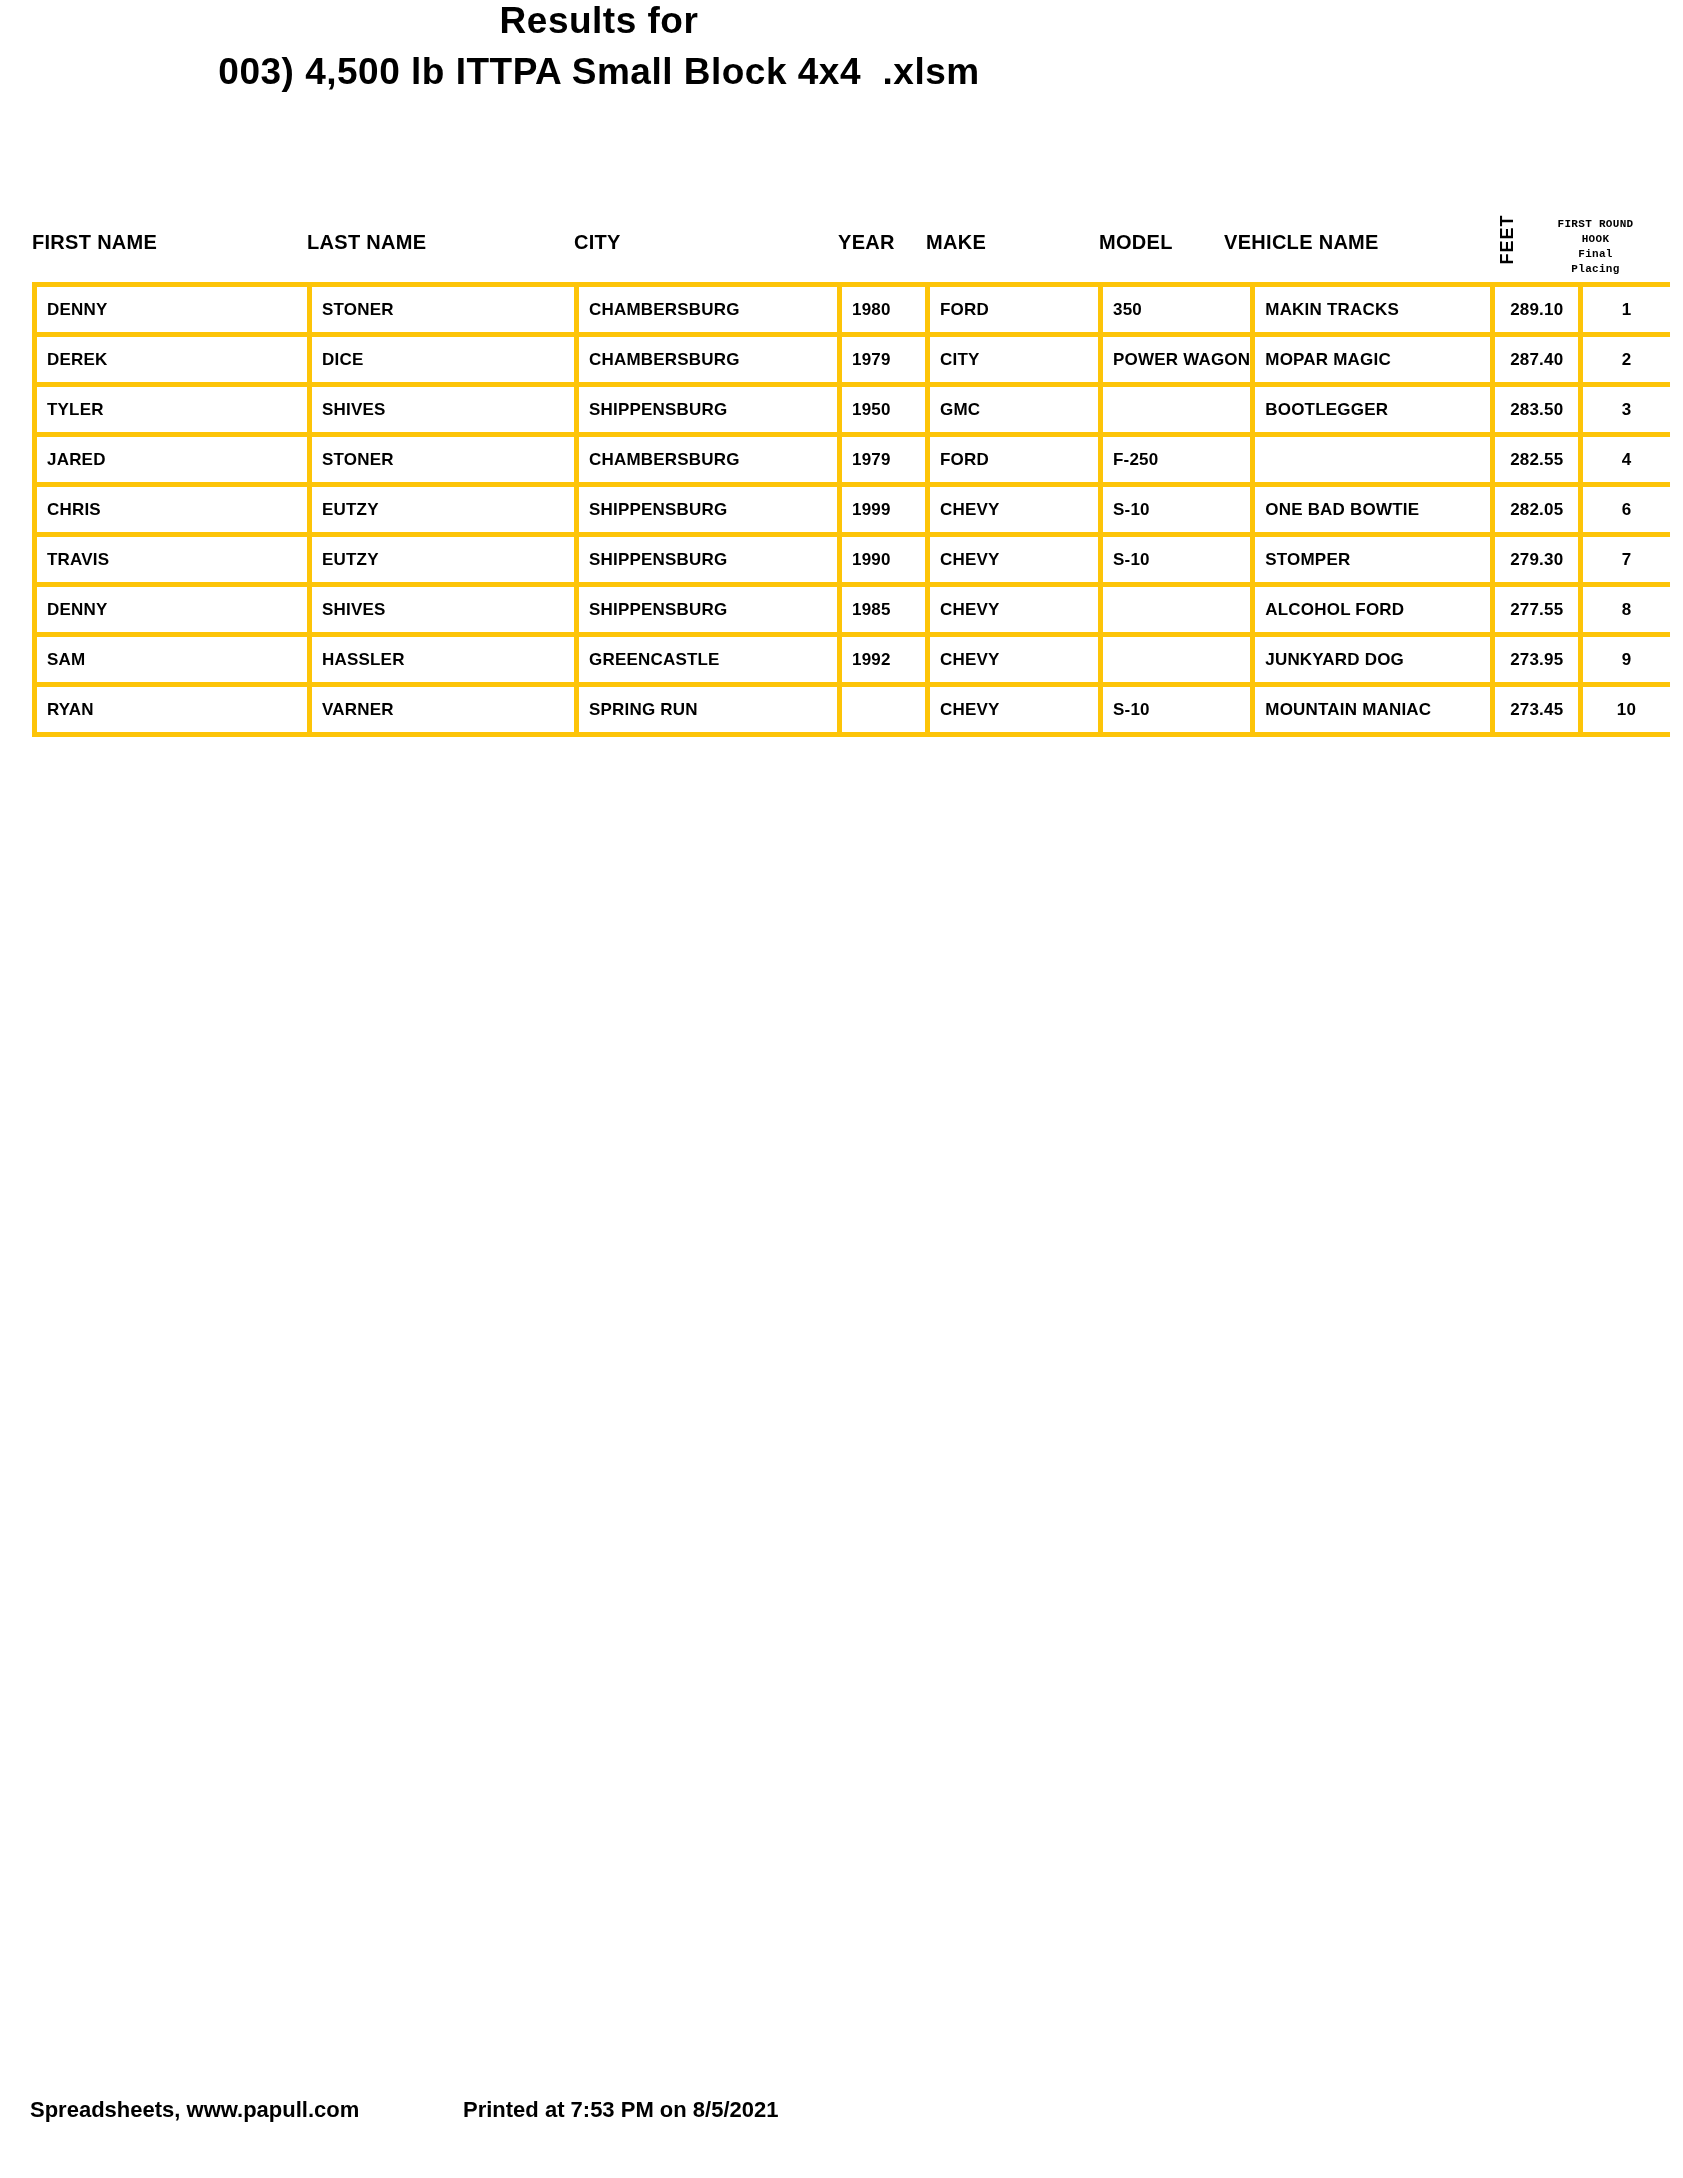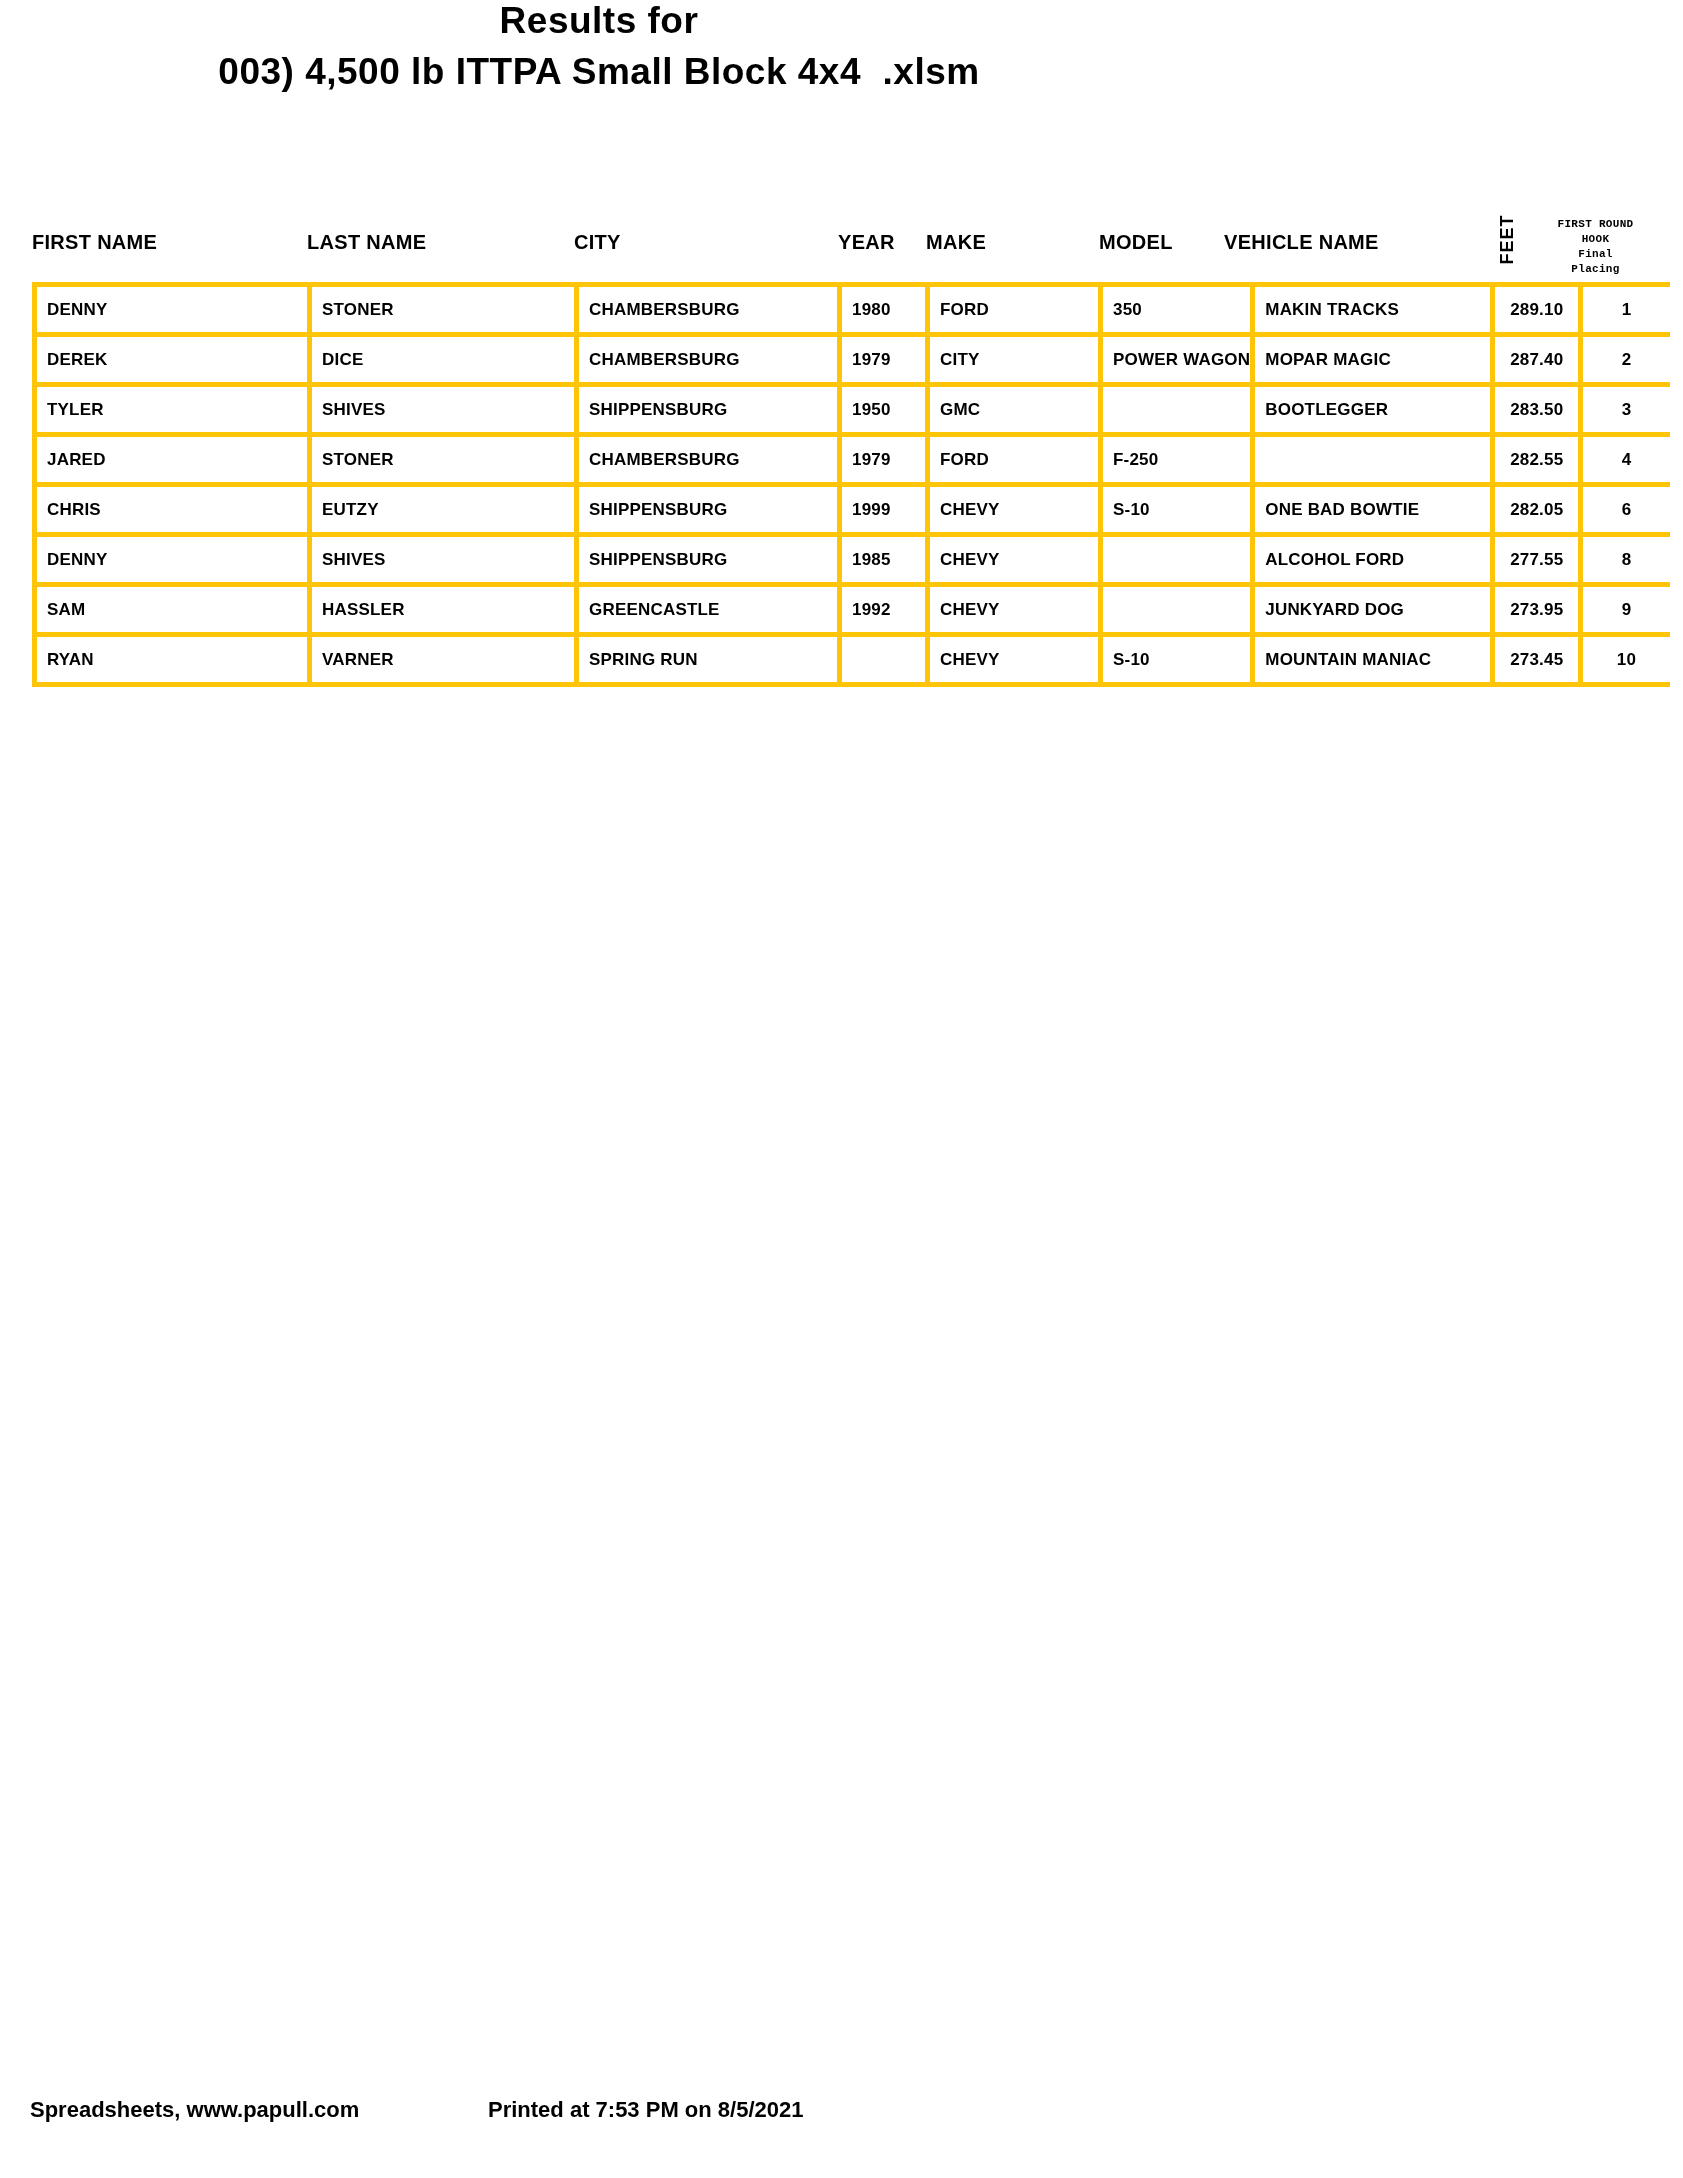--- a/index.html
+++ b/index.html
@@ -46,21 +46,21 @@
     vertical-align:middle;
     white-space:nowrap;
     overflow:hidden;
     letter-spacing:0.2px;
   }
   table.results td.c-feet{text-align:center;padding-left:0;}
   table.results td.c-placing{text-align:center;padding-left:0;border-right:none;}
   
   .footer-line1{position:absolute;left:30px;top:2064px;font-size:22px;white-space:pre;}
   .footer-line2-left{position:absolute;left:30px;top:2097px;font-size:22px;white-space:pre;}
-  .footer-line2-right{position:absolute;left:463px;top:2097px;font-size:22px;white-space:pre;margin-left:25px;}
+  .footer-line2-right{position:absolute;left:463px;top:2097px;font-size:22px;white-space:pre;}
 </style>
 </head>
 <body>
 
 <div class="page">
 
   <div class="title-block">
     <div class="title-line1">Results for</div>
     <div class="title-line2">003) 4,500 lb ITTPA Small Block 4x4  .xlsm</div>
   </div>
@@ -145,20 +145,31 @@
         <td>EUTZY</td>
         <td>SHIPPENSBURG</td>
         <td>1999</td>
         <td>CHEVY</td>
         <td>S-10</td>
         <td>ONE BAD BOWTIE</td>
         <td class="c-feet">282.05</td>
         <td class="c-placing">6</td>
       </tr>
       <tr>
+        <td>TRAVIS</td>
+        <td>EUTZY</td>
+        <td>SHIPPENSBURG</td>
+        <td>1990</td>
+        <td>CHEVY</td>
+        <td>S-10</td>
+        <td>STOMPER</td>
+        <td class="c-feet">279.30</td>
+        <td class="c-placing">7</td>
+      </tr>
+      <tr>
         <td>DENNY</td>
         <td>SHIVES</td>
         <td>SHIPPENSBURG</td>
         <td>1985</td>
         <td>CHEVY</td>
         <td></td>
         <td>ALCOHOL FORD</td>
         <td class="c-feet">277.55</td>
         <td class="c-placing">8</td>
       </tr>

